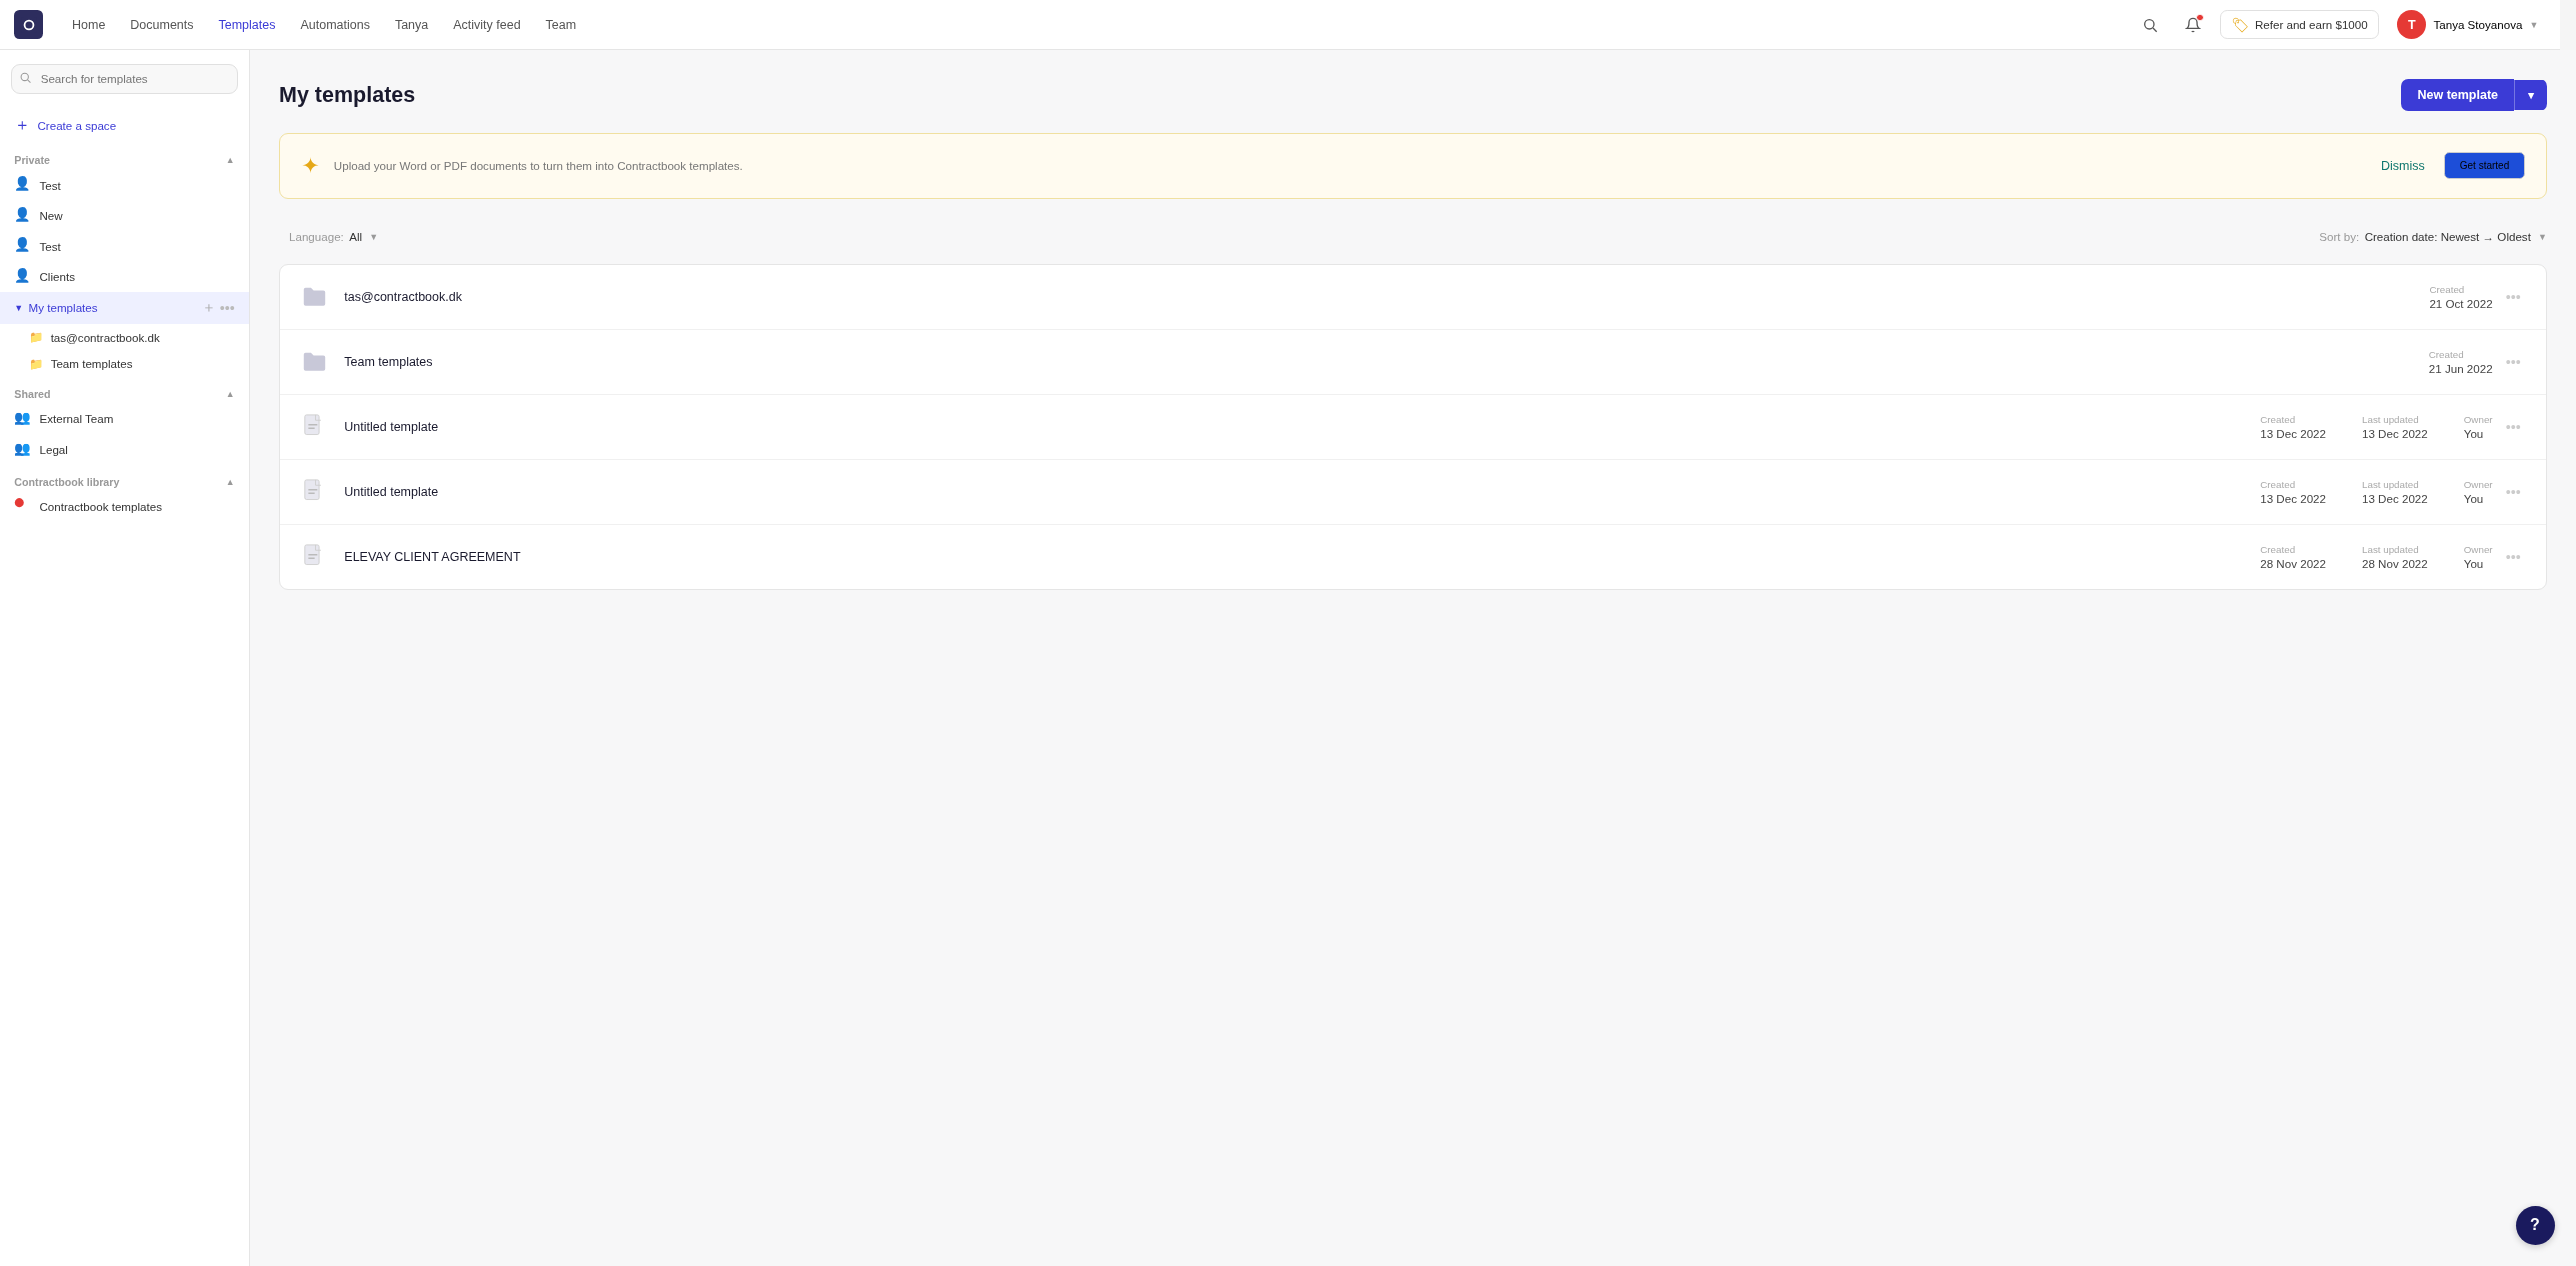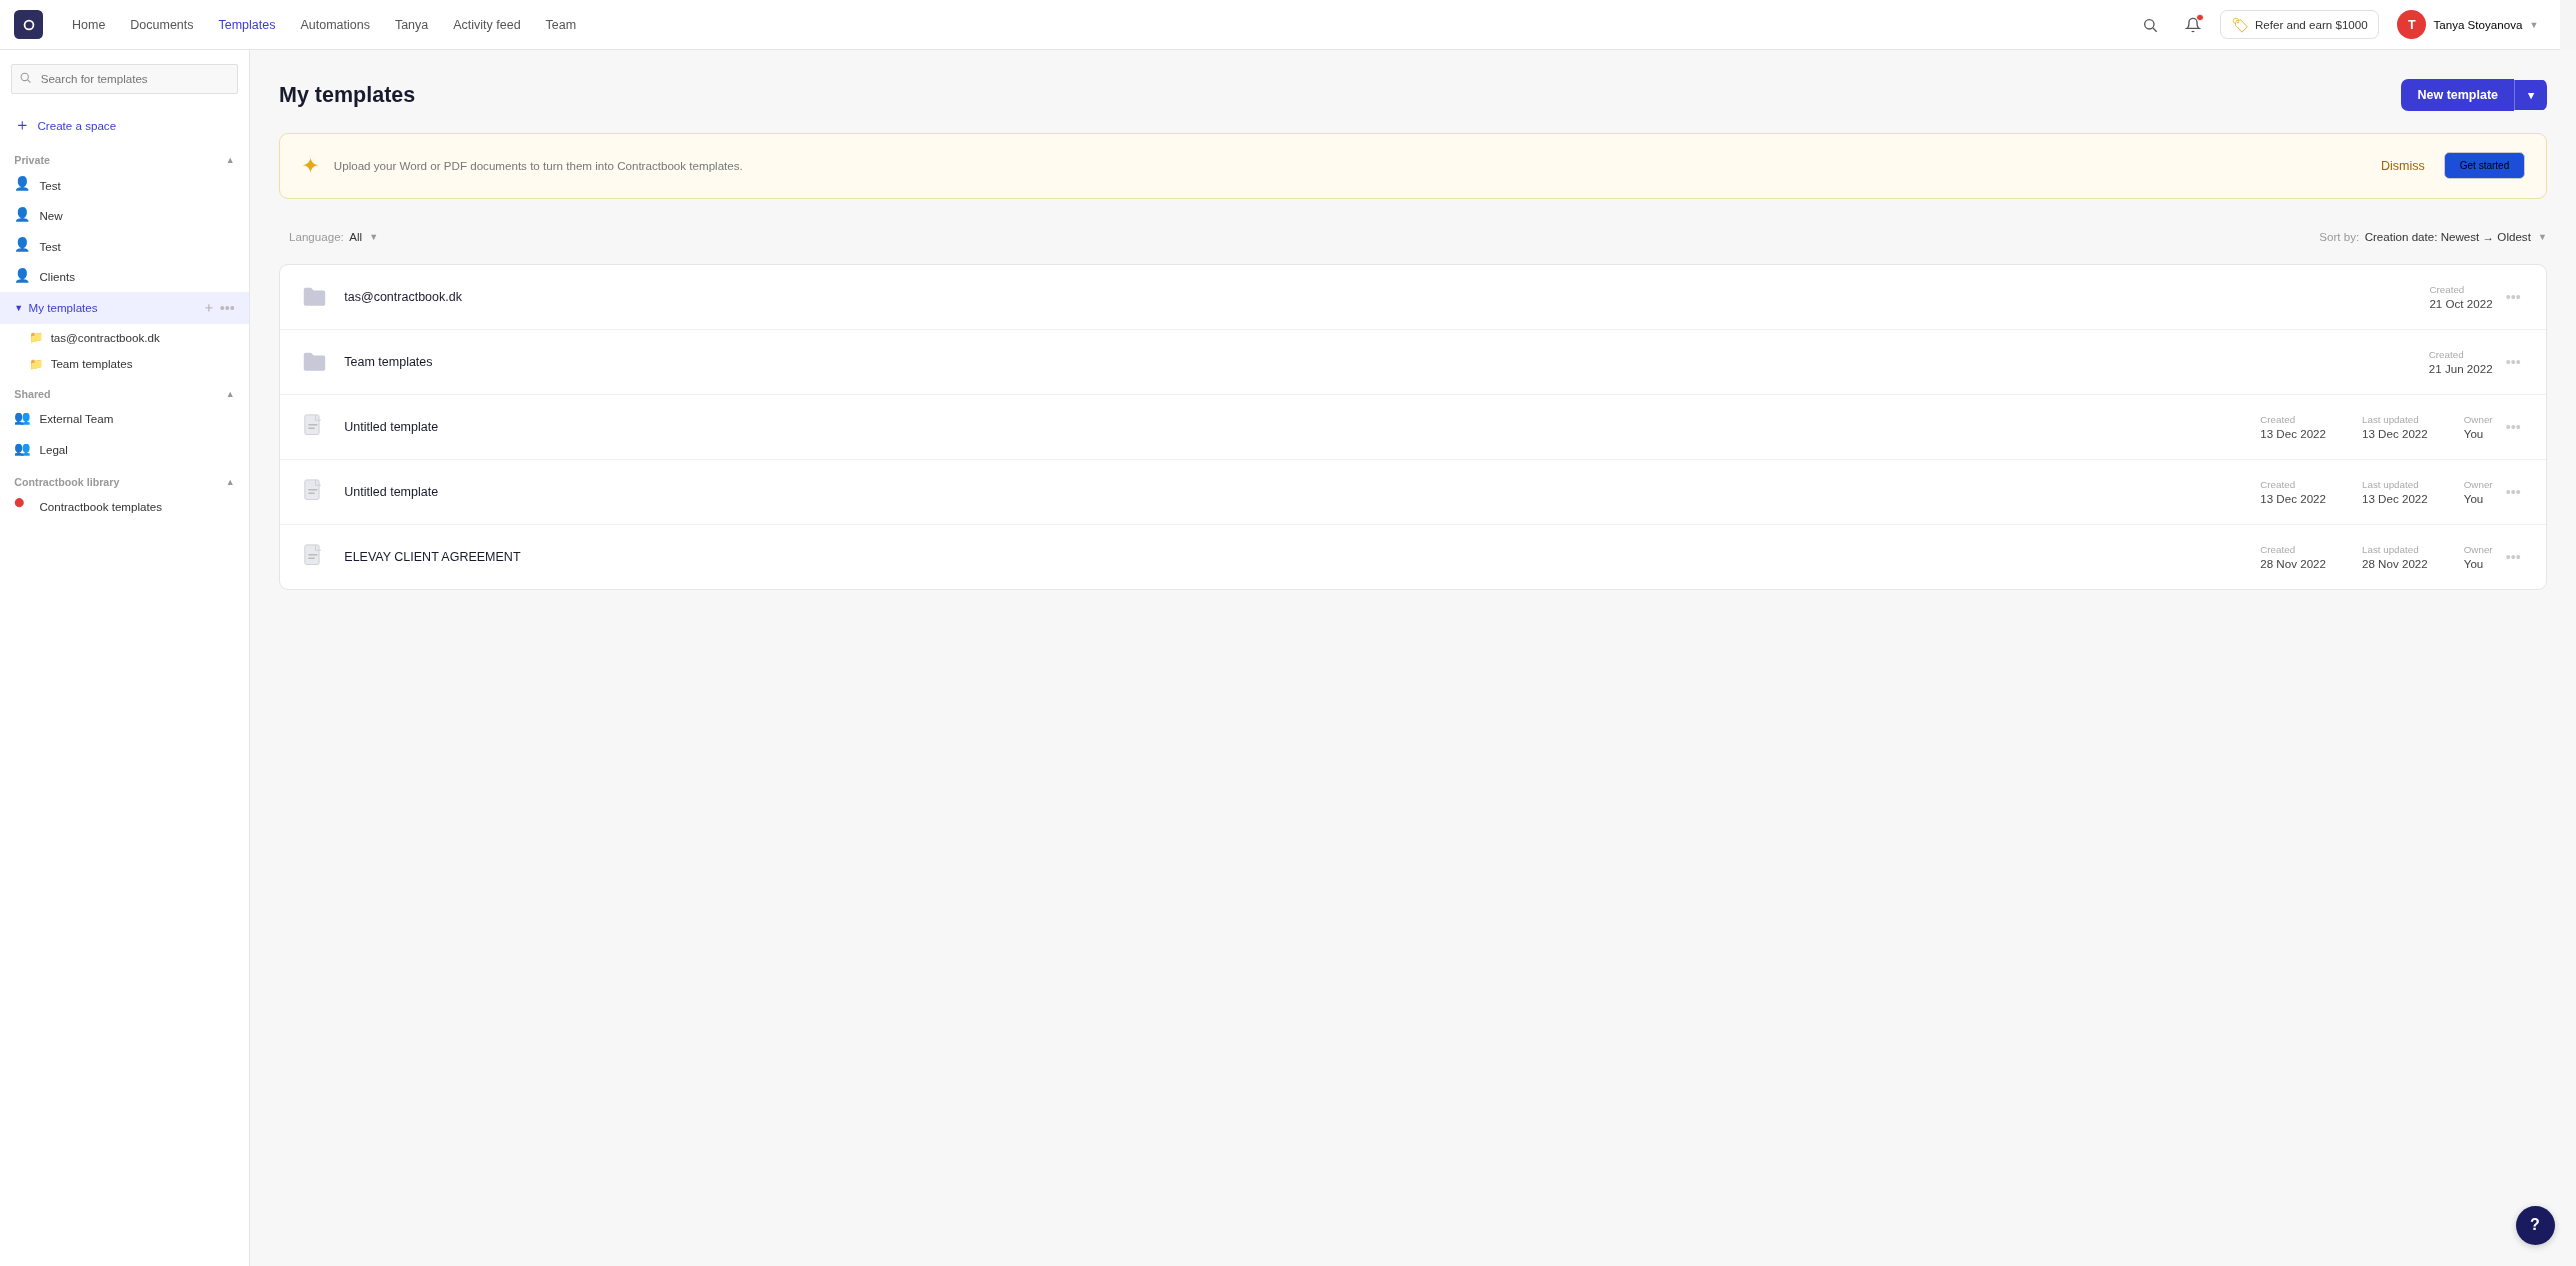--- a/index.html
+++ b/index.html
@@ -23,21 +23,21 @@
     .refer-icon { color:#e6a817; font-size:14.3px; }
     .user-btn { display:flex; align-items:center; gap:7.2px; padding:3.6px 7.2px; border-radius:7.2px; cursor:pointer; font-size:11.6px; font-weight:500; border:none; background:none; }
     .user-avatar { width:29px; height:29px; background:#e53935; border-radius:50%; display:flex; align-items:center; justify-content:center; color:#fff; font-weight:700; font-size:12.5px; }
 
     
     .layout { display: flex; margin-top: 50px; height: calc(100vh - 50px); }
 
     
     .sidebar { width: 250px; background: #fff; border-right: 0.9px solid #e5e5e5; overflow-y: auto; flex-shrink: 0; padding: 14.3px 0; }
     .sidebar-search { margin: 0 10.7px 14.3px; position: relative; }
-    .sidebar-search input { width: 100%; padding: 7.2px 7.2px 7.2px 29px; border: 0.9px solid #e0e0e0; border-radius: 2px; font-size: 11.6px; background: #f8f8f8; color: #555; }
+    .sidebar-search input { width: 100%; padding: 7.2px 7.2px 7.2px 29px; border: 0.9px solid #e0e0e0; border-radius: 9px; font-size: 11.6px; background: #f8f8f8; color: #555; }
     .search-icon { position:absolute; left:8px; top:50%; transform:translateY(-50%); color:#999; font-size:12.5px; }
     .create-space { display:flex; align-items:center; gap:7.2px; padding:7.2px 14.3px; cursor:pointer; color:#3b3bd6; font-size:11.6px; font-weight:500; margin-bottom:7.2px; }
     .sidebar-section-label { font-size:10.7px; color:#999; font-weight:600; padding:3.6px 14.3px; margin-top:7.2px; display:flex; align-items:center; justify-content:space-between; }
     .sidebar-section-chevron { cursor:pointer; font-size:9px; }
     .sidebar-item { display:flex; align-items:center; padding:6.3px 14.3px; cursor:pointer; color:#333; font-size:11.6px; }
     .sidebar-item.active { background:#eef0ff; color:#3b3bd6; }
     .sidebar-item-icon { width:18px; height:18px; color:#aaa; margin-right:7.2px; font-size:13.4px; flex-shrink:0; }
     .sidebar-item-label { flex:1; }
     .sidebar-item-dots { color:#bbb; font-size:14.3px; opacity:0; }
     .sidebar-item-actions { display:flex; align-items:center; gap:3.6px; }
@@ -52,21 +52,21 @@
     .new-template-main { background:#3b3bd6; color:#fff; padding:9px 16px; font-size:12.5px; font-weight:600; border:none; cursor:pointer; }
     .new-template-arrow { background:#3b3bd6; color:#fff; padding:9px 10.7px; font-size:10.7px; border:none; cursor:pointer; border-left:0.9px solid rgba(255,255,255,0.3); }
 
     
     .banner { background:#fffbf0; border:0.9px solid #f0e0a0; border-radius:9px; padding:18px 21.5px; display:flex; align-items:center; gap:14.3px; margin-bottom:25px; }
     .banner-icon { font-size:21.5px; color:#e6a817; flex-shrink:0; }
     .banner-content { flex:1; }
     .banner-title { font-size:13.4px; font-weight:600; color:#333; margin-bottom:3.6px; }
     .banner-sub { font-size:11.6px; color:#777; }
     .banner-actions { display:flex; gap:9px; align-items:center; }
-    .dismiss-btn { background:none; border:none; cursor:pointer; font-size:12.5px; color:#a16207; padding:7.2px 10.7px; border-radius:5.4px; }
+    .dismiss-btn { background:none; border:none; cursor:pointer; font-size:12.5px; color:#0f766e; padding:7.2px 10.7px; border-radius:5.4px; }
     .get-started-btn { background:#1d4ed8; border:0.9px solid #ccc; padding:7.2px 14.3px; border-radius:5.4px; font-size:10px; cursor:pointer; font-weight:500; }
 
     
     .filters-row { display:flex; align-items:center; justify-content:space-between; margin-bottom:14.3px; }
     .lang-filter { display:flex; align-items:center; gap:5.4px; font-size:11.6px; color:#555; cursor:pointer; padding:5.4px 9px; border-radius:5.4px; border:0.9px solid transparent; }
     .lang-label { color:#999; }
     .lang-value { color:#333; font-weight:500; }
     .sort-filter { display:flex; align-items:center; gap:5.4px; font-size:11.6px; color:#555; cursor:pointer; }
     .sort-label { color:#999; }
     .sort-value { color:#333; font-weight:500; }

